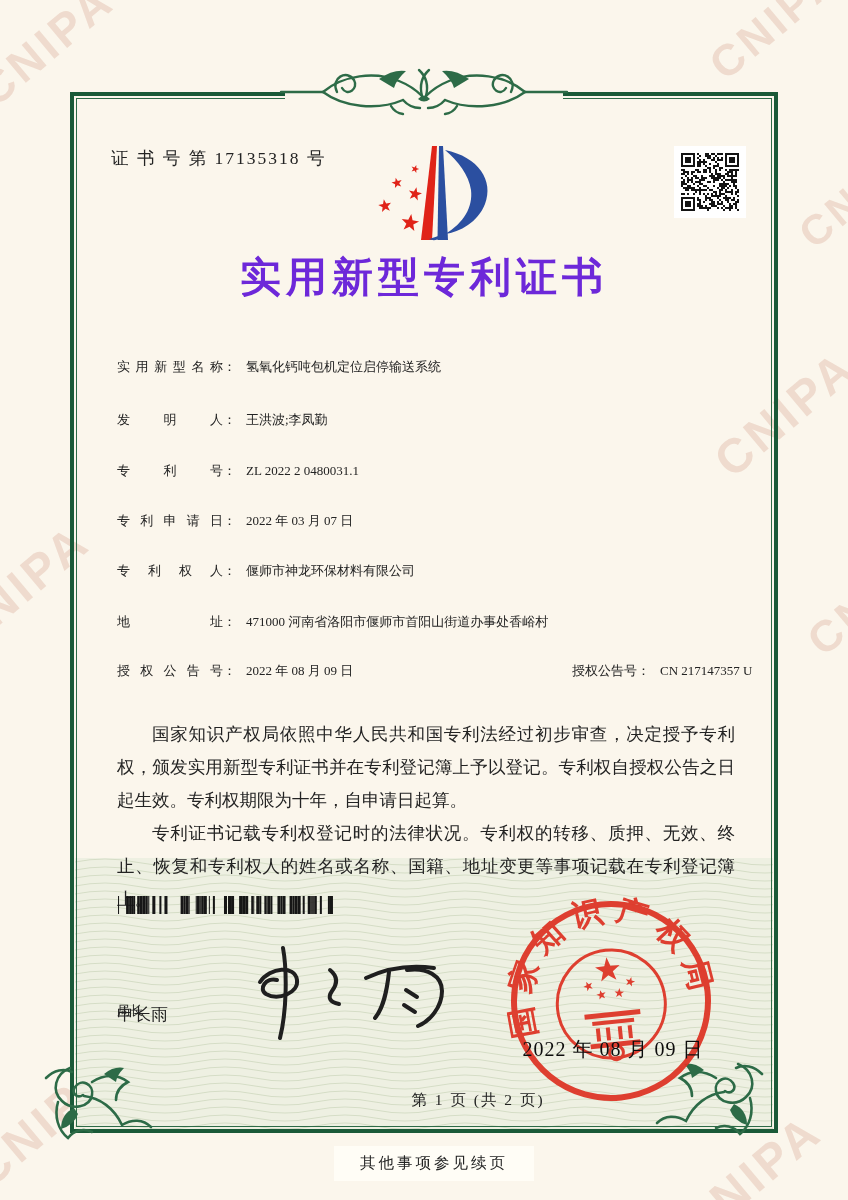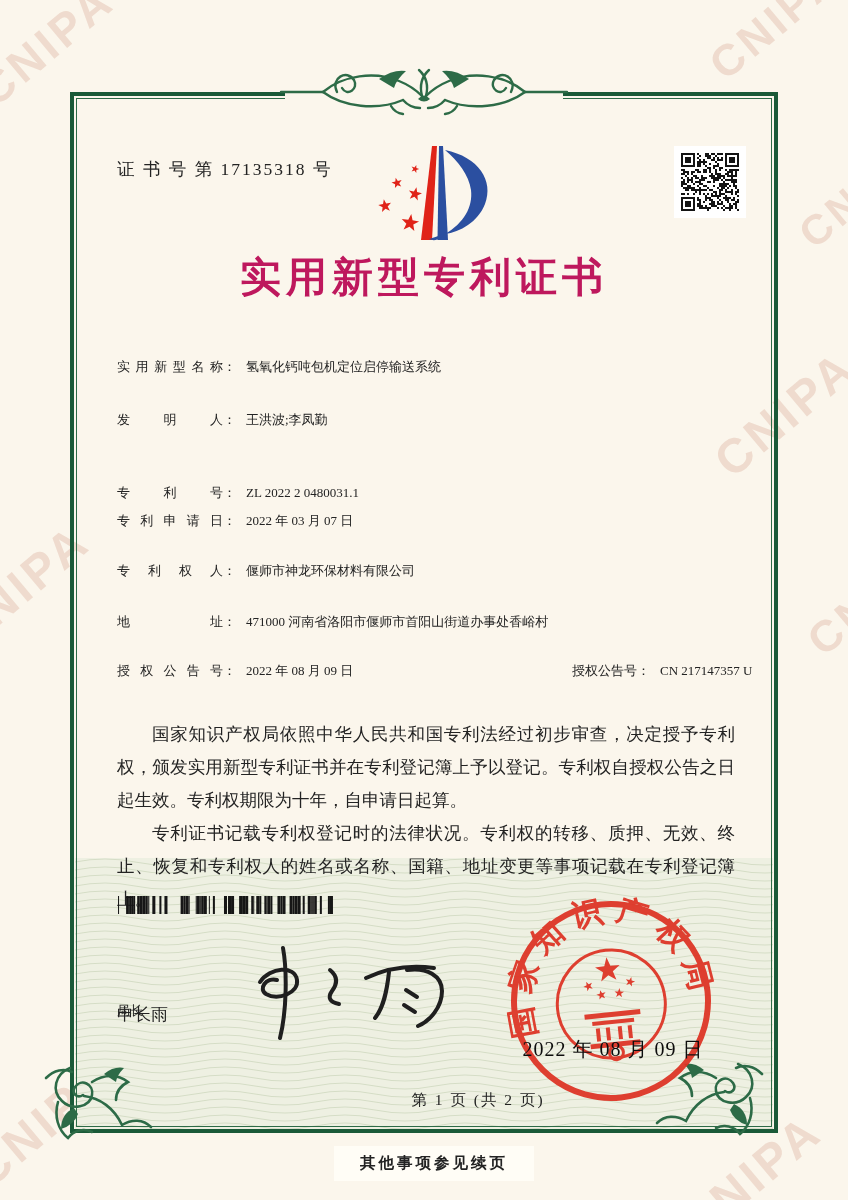--- a/index.html
+++ b/index.html
@@ -22,27 +22,27 @@
   
   .waves{position:absolute; left:75px; top:858px; width:698px; height:271px; z-index:1;}
   .waves-fade{position:absolute; left:75px; top:858px; width:698px; height:64px; z-index:1;
 : linear-gradient(#fbf6ec, rgba(251,246,236,0));}
   
   .ornament-top{position:absolute; left:279px; top:66px; z-index:3;}
   .corner-flourish{position:absolute; z-index:3;}
   .corner-left{left:38px; top:1060px;}
   .corner-right{left:652px; top:1056px; transform:scaleX(-1);}
   
-  .cert-no{position:absolute; left:117px; top:146px; z-index:4;
-           font-size:17.5px; letter-spacing:2px;margin-top:11px;}
+  .cert-no{position:absolute; left:111px; top:146px; z-index:4;
+           font-size:17.5px; letter-spacing:2px;}
   .logo{position:absolute; left:344px; top:136px; z-index:4;}
   .qr-pad{position:absolute; left:674px; top:146px; width:58px; height:58px;
           background:#fff; padding:7px; z-index:4;}
   .title{position:absolute; left:0; top:250px; width:848px; text-align:center; z-index:4;
-         font-size:41px; font-weight:bold; letter-spacing:5px; color:#be185d;}
+         font-size:41px; font-weight:bold; letter-spacing:5px; color:#6d28d9;}
   
   .field-row{position:absolute; left:117px; z-index:4; font-size:13px; white-space:nowrap;}
   .lab{display:inline-block; width:106px; text-align:justify; text-align-last:justify;}
   .val{margin-left:10px;}
   .pair2{position:absolute; left:455px; top:0;}
   
   .body-text{position:absolute; left:117px; top:698px; width:618px; z-index:4;
              font-size:17.5px; line-height:33px; text-align:justify;margin-top:20px;}
   .body-text p{margin:0; text-indent:2em;}
   
@@ -50,21 +50,21 @@
   .signer-title{position:absolute; left:117px; top:1002px; font-size:13px; z-index:4;text-align:center;}
   .signer-name{position:absolute; left:117px; top:1003px; font-size:17px; z-index:4;}
   .signature{position:absolute; left:238px; top:942px; z-index:4;}
   .seal{position:absolute; left:506px; top:896px; z-index:5; opacity:0.94;
         transform:rotate(-6deg);}
   .seal-date{position:absolute; left:508px; top:1036px; width:210px; text-align:center;
              z-index:6; font-size:20px; color:#0d0d0d; letter-spacing:1px; white-space:nowrap;}
   .page-num{position:absolute; left:74px; top:1090px; width:808px; text-align:center;
             z-index:4; font-size:15.5px; letter-spacing:2px;}
   .note-box{position:absolute; left:334px; top:1146px; z-index:6; background:#fffdf6;
-            padding:7px 26px; font-size:15.5px; letter-spacing:3px;font-weight:bold;}
+            padding:7px 26px; font-size:15.5px; letter-spacing:3px;}
   svg{display:block;}
 </style>
 </head>
 <body>
 
 <div class="page">
 
   <svg width="0" height="0" style="position:absolute" aria-hidden="true">
     <defs>
       <path id="star" d="M0 -10 L2.35 -3.24 L9.51 -3.09 L3.8 1.24 L5.88 8.09 L0 4 L-5.88 8.09 L-3.8 1.24 L-9.51 -3.09 L-2.35 -3.24 Z"></path>
@@ -485,21 +485,21 @@
   </div>
 
   <div class="title">实用新型专利证书</div>
 
   <div class="field-row" style="top:358px">
     <span class="lab">实用新型名称</span><span>：</span><span class="val">氢氧化钙吨包机定位启停输送系统</span>
   </div>
   <div class="field-row" style="top:411px">
     <span class="lab">发明人</span><span>：</span><span class="val">王洪波;李凤勤</span>
   </div>
-  <div class="field-row" style="top:484px">
+  <div class="field-row" style="top:462px">
     <span class="lab">专利号</span><span>：</span><span class="val">ZL 2022 2 0480031.1</span>
   </div>
   <div class="field-row" style="top:512px">
     <span class="lab">专利申请日</span><span>：</span><span class="val">2022 年 03 月 07 日</span>
   </div>
   <div class="field-row" style="top:562px">
     <span class="lab">专利权人</span><span>：</span><span class="val">偃师市神龙环保材料有限公司</span>
   </div>
   <div class="field-row" style="top:613px">
     <span class="lab">地址</span><span>：</span><span class="val">471000 河南省洛阳市偃师市首阳山街道办事处香峪村</span>

